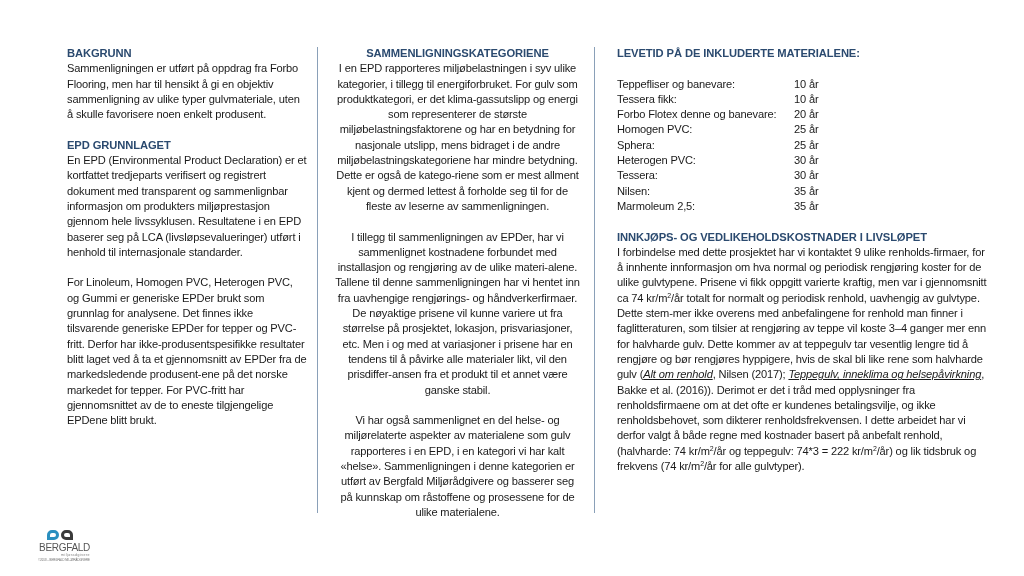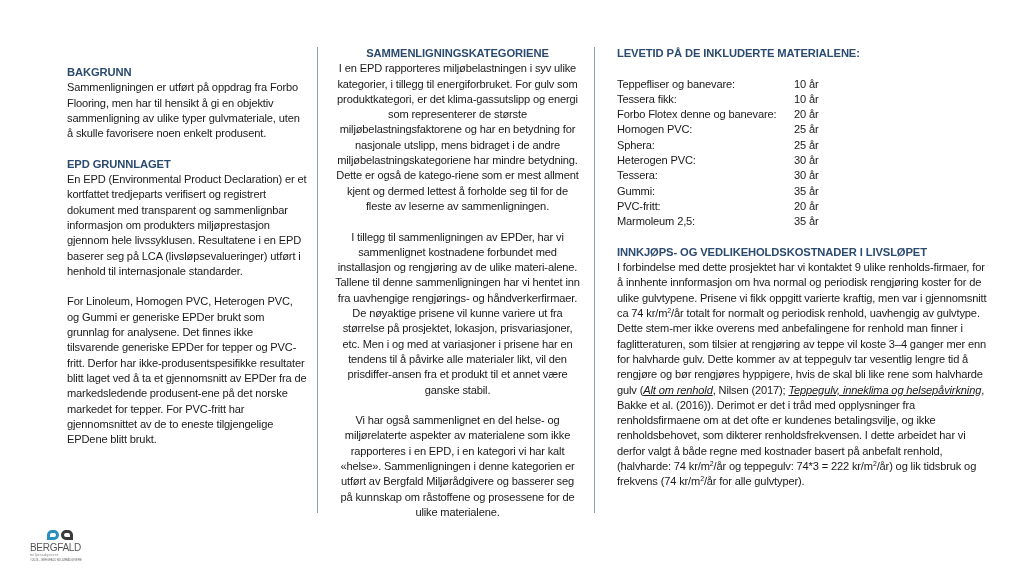--- a/index.html
+++ b/index.html
@@ -15,21 +15,21 @@
       font-family: "Liberation Sans", "DejaVu Sans", sans-serif;
       color: #1a1a1a;
     }
     .col {
       position: absolute;
       top: 46px;
       font-size: 11.1px;
       line-height: 15.3px;
       letter-spacing: -0.15px;
     }
-    .col1 { left: 67px; width: 240px; margin-top: 19px; }
+    .col1 { left: 67px; width: 240px; }
     .col2 { left: 335px; width: 245px; text-align: center; }
     .col3 { left: 617px; width: 370px; }
     .divider {
       position: absolute;
       width: 1px;
       background: #8aa0b8;
       top: 47px;
       height: 466px;
     }
     .divider.d1 { left: 317px; }
@@ -56,21 +56,21 @@
     }
     .life-table td.mat { width: 177px; }
     .life-table td.yrs { }
     em { font-style: italic; text-decoration: underline; }
     sup { font-size: 7px; line-height: 0; vertical-align: 4px; }
     .logo {
       position: absolute;
       left: 30px;
       top: 530px;
       width: 60px;
-      text-align: left;
+      text-align: right;
     }
     .logo-mark {
       display: flex;
       justify-content: center;
       gap: 2px;
       height: 11px;
     }
     .logo-mark .l {
       width: 12px; height: 10px;
       border: 3px solid #2a8fbf;
@@ -117,21 +117,21 @@
   <div class="gap"></div>
   <p>For Linoleum, Homogen PVC, Heterogen PVC, og Gummi er generiske EPDer brukt som grunnlag for analysene. Det finnes ikke tilsvarende generiske EPDer for tepper og PVC-fritt. Derfor har ikke-produsentspesifikke resultater blitt laget ved å ta et gjennomsnitt av EPDer fra de markedsledende produsent-ene på det norske markedet for tepper. For PVC-fritt har gjennomsnittet av de to eneste tilgjengelige EPDene blitt brukt.</p>
 </div>
 
 <div class="col col2">
   <h3 class="heading">SAMMENLIGNINGSKATEGORIENE</h3>
   <p>I en EPD rapporteres miljøbelastningen i syv ulike kategorier, i tillegg til energiforbruket. For gulv som produktkategori, er det klima-gassutslipp og energi som representerer de største miljøbelastningsfaktorene og har en betydning for nasjonale utslipp, mens bidraget i de andre miljøbelastningskategoriene har mindre betydning. Dette er også de katego-riene som er mest allment kjent og dermed lettest å forholde seg til for de fleste av leserne av sammenligningen.</p>
   <div class="gap"></div>
   <p>I tillegg til sammenligningen av EPDer, har vi sammenlignet kostnadene forbundet med installasjon og rengjøring av de ulike materi-alene. Tallene til denne sammenligningen har vi hentet inn fra uavhengige rengjørings- og håndverkerfirmaer. De nøyaktige prisene vil kunne variere ut fra størrelse på prosjektet, lokasjon, prisvariasjoner, etc. Men i og med at variasjoner i prisene har en tendens til å påvirke alle materialer likt, vil den prisdiffer-ansen fra et produkt til et annet være ganske stabil.</p>
   <div class="gap"></div>
-  <p>Vi har også sammenlignet en del helse- og miljørelaterte aspekter av materialene som ikke rapporteres i en EPD, i en kategori vi har kalt «helse». Sammenligningen i denne kategorien er utført av Bergfald Miljørådgivere og basserer seg på kunnskap om råstoffene og prosessene for de ulike materialene.</p>
+  <p>Vi har også sammenlignet en del helse- og miljørelaterte aspekter av materialene som gulv rapporteres i en EPD, i en kategori vi har kalt «helse». Sammenligningen i denne kategorien er utført av Bergfald Miljørådgivere og basserer seg på kunnskap om råstoffene og prosessene for de ulike materialene.</p>
 </div>
 
 <div class="col col3">
   <h3 class="heading">LEVETID PÅ DE INKLUDERTE MATERIALENE:</h3>
   <div class="gap"></div>
   <table class="life-table">
     <tbody>
       <tr>
           <td class="mat">Teppefliser og banevare:</td>
           <td class="yrs">10 år</td>
@@ -154,26 +154,22 @@
         </tr>
       <tr>
           <td class="mat">Heterogen PVC:</td>
           <td class="yrs">30 år</td>
         </tr>
       <tr>
           <td class="mat">Tessera:</td>
           <td class="yrs">30 år</td>
         </tr>
       <tr>
-          <td class="mat">Gummi:</td>
+          <td class="mat">Nilsen:</td>
           <td class="yrs">35 år</td>
-        </tr>
-      <tr>
-          <td class="mat">PVC-fritt:</td>
-          <td class="yrs">20 år</td>
         </tr>
       <tr>
           <td class="mat">Marmoleum 2,5:</td>
           <td class="yrs">35 år</td>
         </tr>
     </tbody>
   </table>
   <div class="gap"></div>
   <h3 class="heading">INNKJØPS- OG VEDLIKEHOLDSKOSTNADER I LIVSLØPET</h3>
   <p><span>I forbindelse med dette prosjektet har vi kontaktet 9 ulike renholds-firmaer, for å innhente innformasjon om hva normal og periodisk rengjøring koster for de ulike gulvtypene. Prisene vi fikk oppgitt varierte kraftig, men var i gjennomsnitt ca 74 kr/m</span><sup>2</sup><span>/år totalt for normalt og periodisk renhold, uavhengig av gulvtype. Dette stem-mer ikke overens med anbefalingene for renhold man finner i faglitteraturen, som tilsier at rengjøring av teppe vil koste 3–4 ganger mer enn for halvharde gulv. Dette kommer av at teppegulv tar vesentlig lengre tid å rengjøre og bør rengjøres hyppigere, hvis de skal bli like rene som halvharde gulv (</span><em>Alt om renhold</em><span>, Nilsen (2017); </span><em>Teppegulv, inneklima og helsepåvirkning</em><span>, Bakke et al. (2016)). Derimot er det i tråd med opplysninger fra renholdsfirmaene om at det ofte er kundenes betalingsvilje, og ikke renholdsbehovet, som dikterer renholdsfrekvensen. I dette arbeidet har vi derfor valgt å både regne med kostnader basert på anbefalt renhold, (halvharde: 74 kr/m</span><sup>2</sup><span>/år og teppegulv: 74*3 = 222 kr/m</span><sup>2</sup><span>/år) og lik tidsbruk og frekvens (74 kr/m</span><sup>2</sup><span>/år for alle gulvtyper).</span></p>

